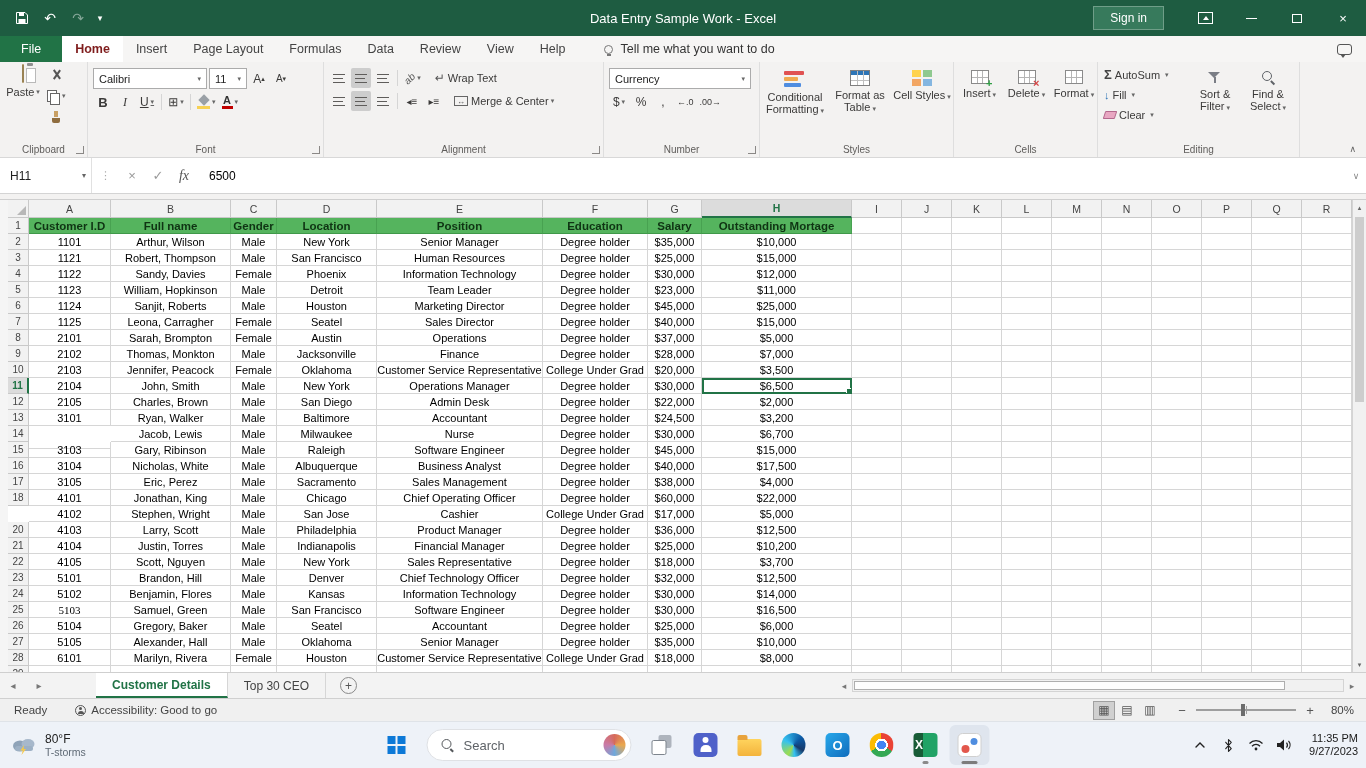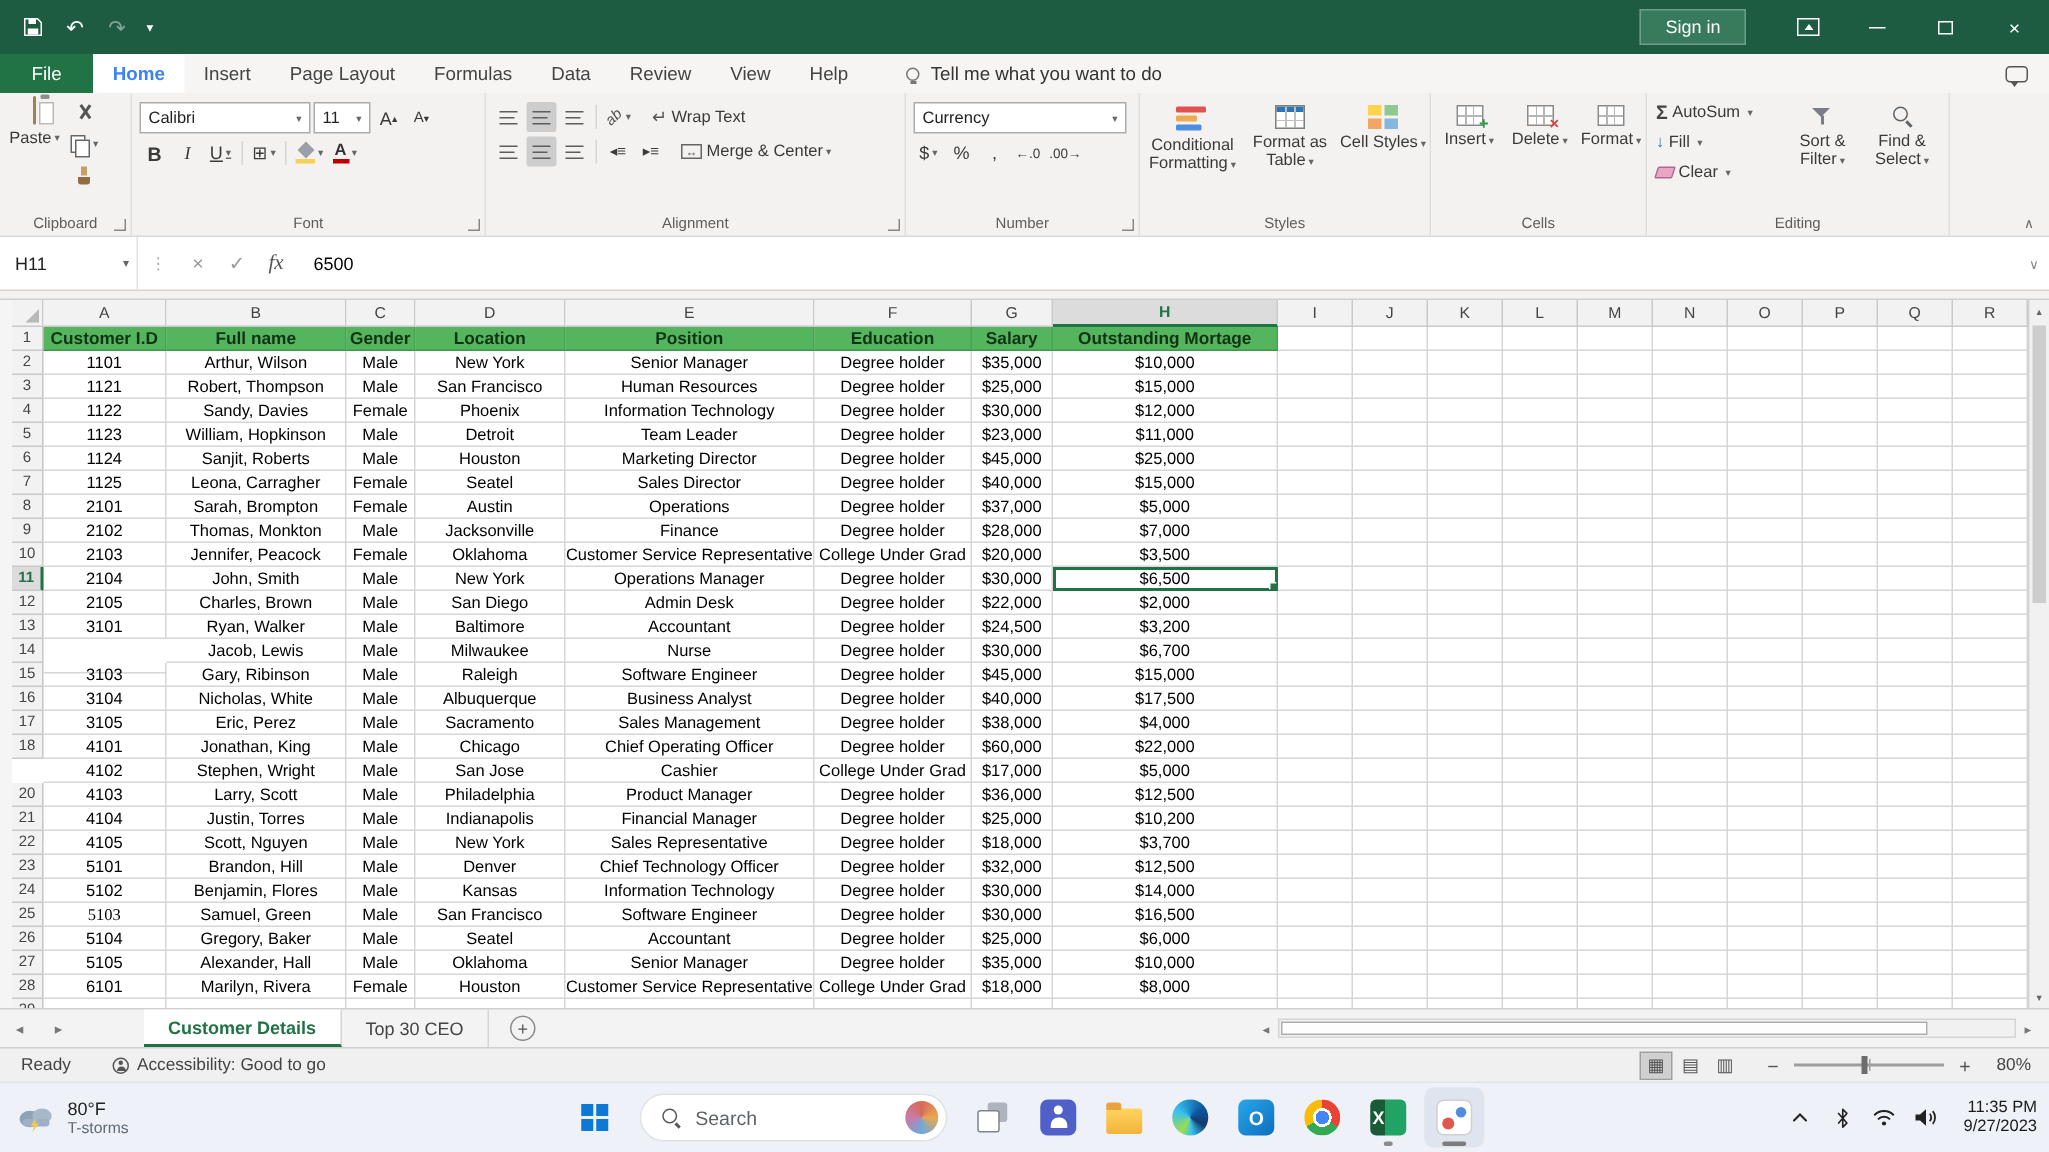--- a/index.html
+++ b/index.html
@@ -19,21 +19,21 @@
   .rdo{ width:15px; height:12px; border:1px solid #fff; position:relative; }
   .rdo::after{ content:''; position:absolute; left:4px; top:3px; border-left:3px solid transparent; border-right:3px solid transparent; border-bottom:4px solid #fff; }
   .winbtn{ width:46px; height:36px; display:flex; align-items:center; justify-content:center; font-size:13px; }
   .ic-min{ width:11px; height:1px; background:#fff; }
   .ic-max{ width:10px; height:9px; border:1px solid #fff; }
 
   
   .rtabs{ height:26px; background:#f6f5f4; display:flex; align-items:stretch; }
   .tab-file{ background:#217346; color:#fff; padding:0 21px; display:flex; align-items:center; font-size:12.5px; }
   .tab{ padding:0 13px; display:flex; align-items:center; font-size:12.5px; color:#444; }
-  .tab.active{ background:#fff; color:#3b82f6; font-weight:bold; }
+  .tab.active{ background:#fff; color:#7f1d1d; font-weight:bold; }
   .tellme{ display:flex; align-items:center; gap:7px; margin-left:26px; color:#333; font-size:12.5px; }
   .bulb{ width:9px; height:9px; border:1px solid #777; border-radius:50%; position:relative; }
   .bulb::after{ content:''; position:absolute; left:2px; bottom:-3px; width:3.5px; height:2px; background:#777; }
   .ic-comment{ width:15px; height:11px; border:1px solid #555; border-radius:3px; position:relative; margin:auto 14px auto auto; }
   .ic-comment::after{ content:''; position:absolute; left:2px; bottom:-4px; border-left:3px solid transparent; border-right:3px solid transparent; border-top:4px solid #555; }
 
   
   .ribbon{ height:96px; display:flex; background:#f3f2f1; border-bottom:1px solid #d8d8d8; position:relative; }
   .rgroup{ position:relative; border-right:1px solid #dedede; padding:3px 3px 16px 3px; flex:none; }
   .rg-label{ position:absolute; bottom:2px; left:0; right:0; text-align:center; font-size:10px; color:#5f5d5b; }
@@ -211,20 +211,21 @@
   .ic-paint::before{ content:''; position:absolute; left:3px; top:11px; width:8px; height:8px; border-radius:50%; background:#e2574c; }
   .ic-paint::after{ content:''; position:absolute; right:3px; top:4px; width:7px; height:7px; border-radius:50%; background:#4f8de0; }
   .tray{ position:absolute; right:8px; top:0; height:100%; display:flex; align-items:center; gap:6px; }
   .tray-ic{ width:22px; height:30px; display:flex; align-items:center; justify-content:center; }
   .clock{ text-align:right; font-size:11px; color:#1a1a1a; line-height:13.5px; margin-left:8px; }
 </style>
 </head>
 <body>
 
 <div class="titlebar">
+  <div class="wtitle">Data Entry Sample Work  -  Excel</div>
   <div class="qat">
     <div class="qbtn">
       <svg width="14" height="14" viewBox="0 0 14 14">
           <path d="M1.5 1.5 h8.5 l2.5 2.5 v8.5 h-11 z" stroke="#fff" fill="none"></path>
           <rect x="4" y="1.5" width="5" height="3.5" fill="#fff"></rect>
           <rect x="3.5" y="8" width="7" height="4" fill="#fff"></rect>
         </svg>
     </div>
     <div class="qbtn">
         <span>↶</span>

